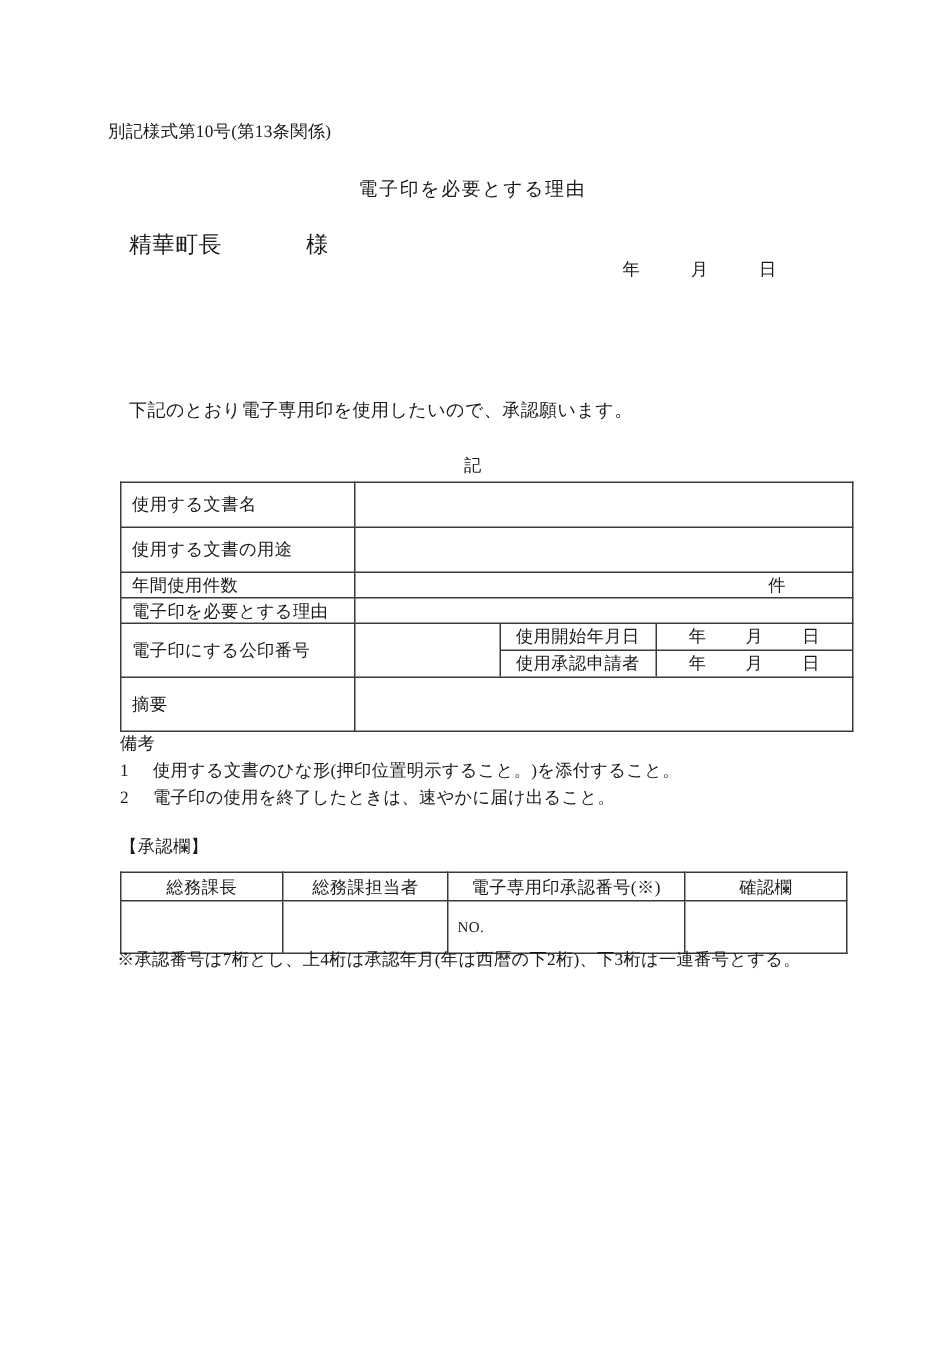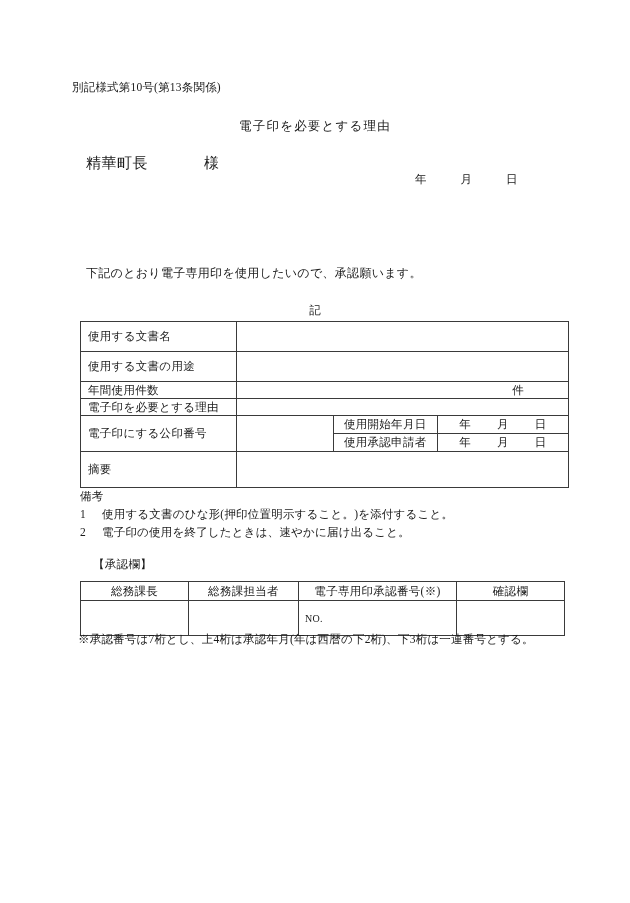--- a/index.html
+++ b/index.html
@@ -180,21 +180,21 @@
   .notes .note-title { white-space: nowrap; }
   .notes .note-row { white-space: nowrap; }
   .notes .note-num {
     display: inline-block;
     width: 22px;
   }
 
   
   .approval-title {
     position: absolute;
-    left: 93px;
+    left: 80px;
     top: 557px;
     font-size: 11.5px;
     letter-spacing: 0.3px;
     white-space: nowrap;
   }
   .approval-table {
     position: absolute;
     left: 80px;
     top: 581px;
     width: 472px;

